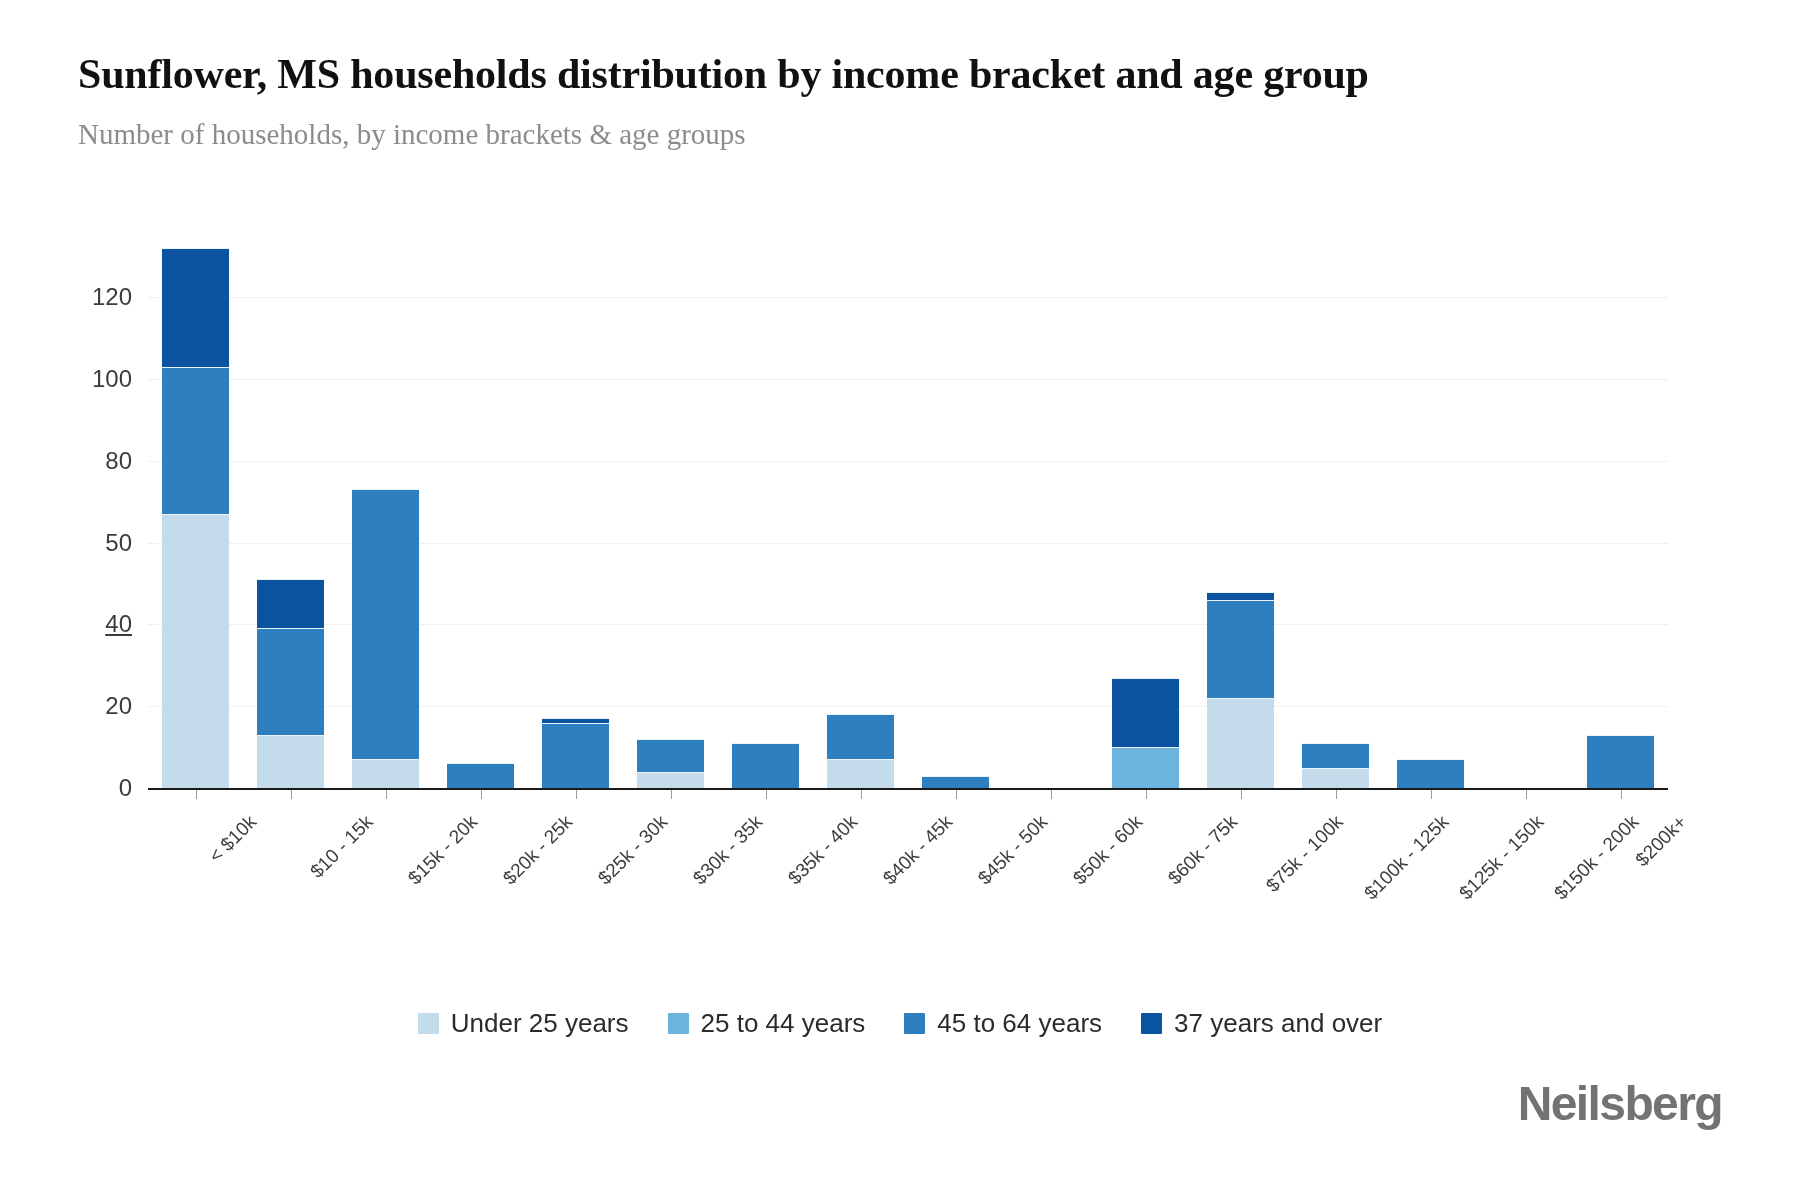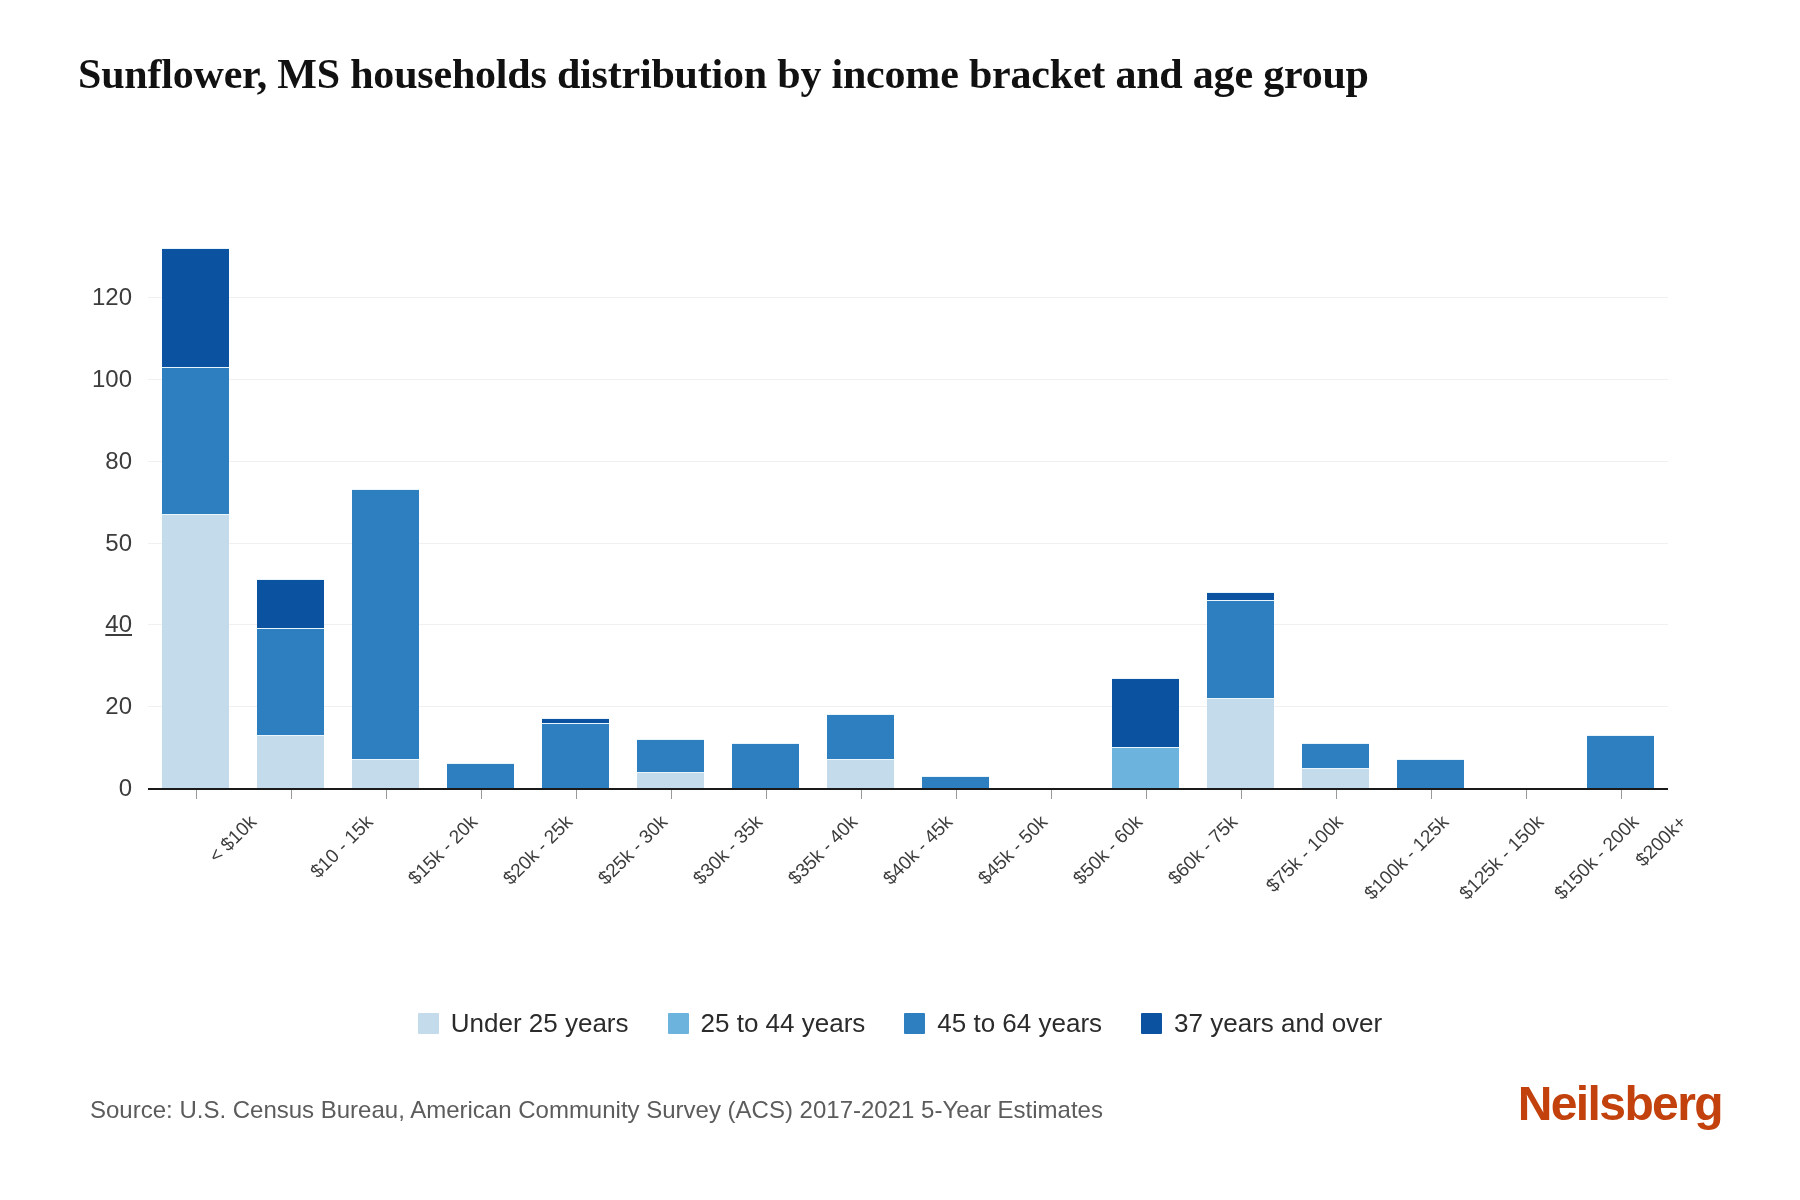--- a/index.html
+++ b/index.html
@@ -194,30 +194,31 @@
     white-space: nowrap;
   }
   .brand {
     position: absolute;
     right: 78px;
     top: -12px;
     font-family: "Liberation Sans", sans-serif;
     font-weight: bold;
     font-size: 48px;
     letter-spacing: -1.6px;
-    color: #c2410c;
+    color: #737373;
   }
 </style>
 </head>
 <body>
 
 <div id="page">
 
   <div class="header">
     <h1 class="chart-title">Sunflower, MS households distribution by income bracket and age group</h1>
+    <div class="chart-subtitle">Number of households, by income brackets &amp; age groups</div>
   </div>
 
   <div class="plot-wrap">
     <div class="y-axis-labels" id="y-axis-labels">
         <div class="y-tick-label" style="top: 540px;">0</div>
         <div class="y-tick-label" style="top: 458.182px;">20</div>
         <div class="y-tick-label" style="top: 376.364px; text-decoration: underline;">40</div>
         <div class="y-tick-label" style="top: 294.545px;">50</div>
         <div class="y-tick-label" style="top: 212.727px;">80</div>
         <div class="y-tick-label" style="top: 130.909px;">100</div>
@@ -373,17 +374,16 @@
         <span class="legend-swatch" style="background: rgb(46, 127, 191);"></span>
         <span class="legend-label">45 to 64 years</span>
       </div>
       <div class="legend-item">
         <span class="legend-swatch" style="background: rgb(11, 82, 161);"></span>
         <span class="legend-label">37 years and over</span>
       </div>
     </div>
 
   <div class="footer">
-    <div class="source-text">Source: U.S. Census Bureau, American Community Survey (ACS) 2017-2021 5-Year Estimates</div>
     <div class="brand">Neilsberg</div>
   </div>
 
 </div>
 
 </body></html>

